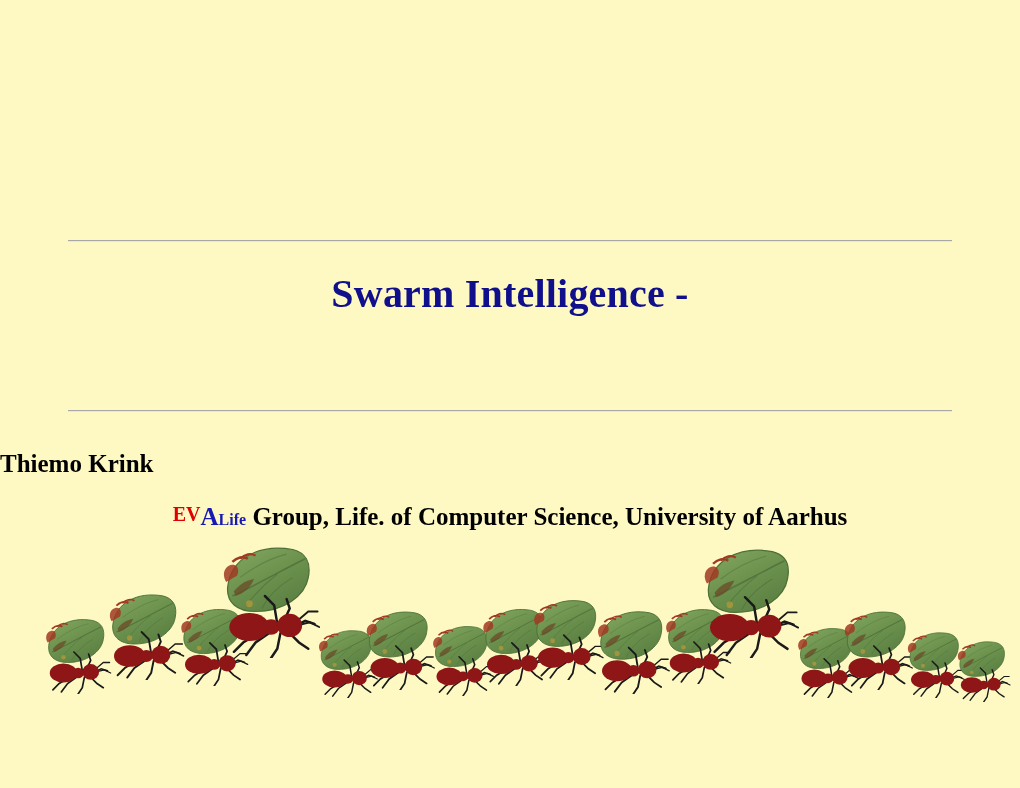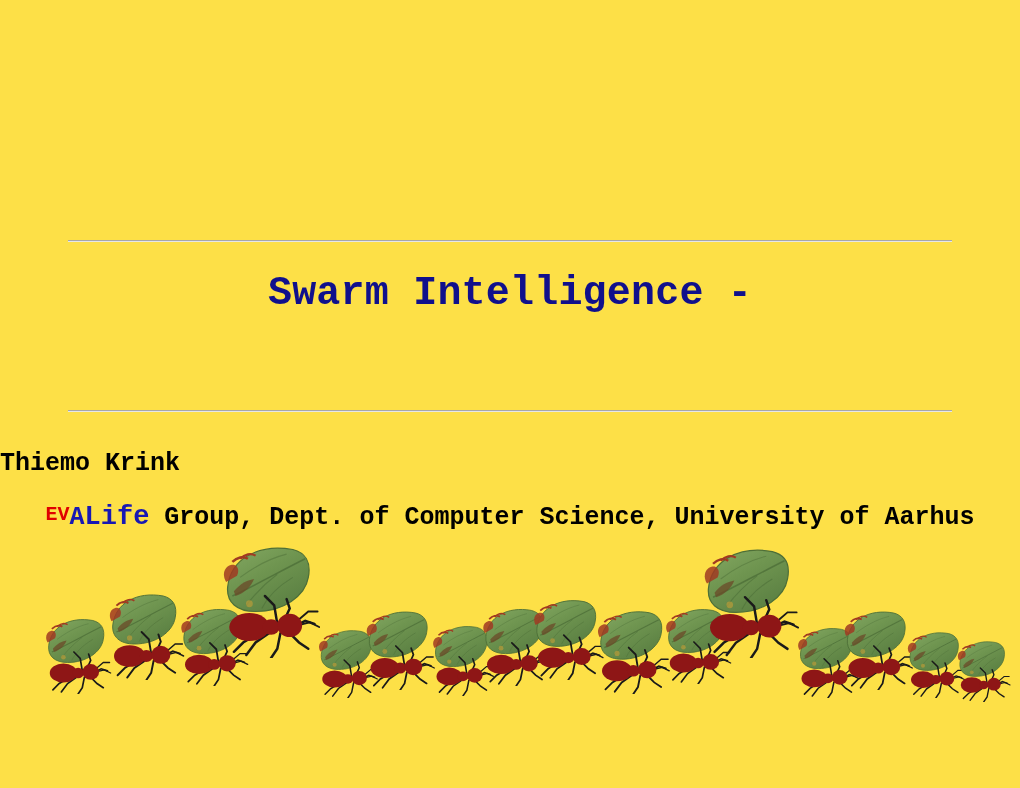--- a/index.html
+++ b/index.html
@@ -11,22 +11,21 @@
     width: 1020px;
     height: 788px;
     overflow: hidden;
     font-family: "Liberation Serif", "DejaVu Serif", serif;
     position: relative;
   }
 
   .slide {
     position: absolute;
     inset: 0;
-    background: #fde047;
-    font-family: Liberation Mono, monospace;
+    background: #fef9c3;
   }
 
   
   .rule {
     position: absolute;
     left: 68px;
     width: 884px;
     height: 1px;
     background: #a8a8a8;
     box-shadow: 0 1px 0 #e6e6e6;
@@ -85,21 +84,21 @@
     top: -4px;
   }
   .logo-a {
     color: #1818b4;
     font-weight: bold;
     font-size: 25px;
   }
   .logo-life {
     color: #1818b4;
     font-weight: bold;
-    font-size: 27px;
+    font-size: 16px;
   }
 
   
   .ant-row {
     position: absolute;
     left: 0;
     top: 560px;
     width: 1020px;
     height: 150px;
   }
@@ -118,21 +117,21 @@
 
   <div class="title-block">
     <div class="title-line">Swarm Intelligence -</div>
   </div>
 
   <div class="rule rule-bottom"></div>
 
   <div class="author">Thiemo Krink</div>
 
   <div class="affiliation">
-    <span class="logo-ev">EV</span><span class="logo-a">A</span><span class="logo-life">Life</span><span> Group, Dept. of Computer Science, University of Aarhus</span>
+    <span class="logo-ev">EV</span><span class="logo-a">A</span><span class="logo-life">Life</span><span> Group, Life. of Computer Science, University of Aarhus</span>
   </div>
 
   <div class="ant-row">
       <div class="ant" style="left: 40px; top: 58px; transform: scale(1.05);">
   <svg width="72" height="76" viewBox="0 0 72 76">
     <defs>
       <linearGradient id="lg0" x1="0" y1="0" x2="0.7" y2="1">
         <stop offset="0%" stop-color="#84a862"></stop>
         <stop offset="45%" stop-color="#6f9550"></stop>
         <stop offset="100%" stop-color="#5a7f42"></stop>

